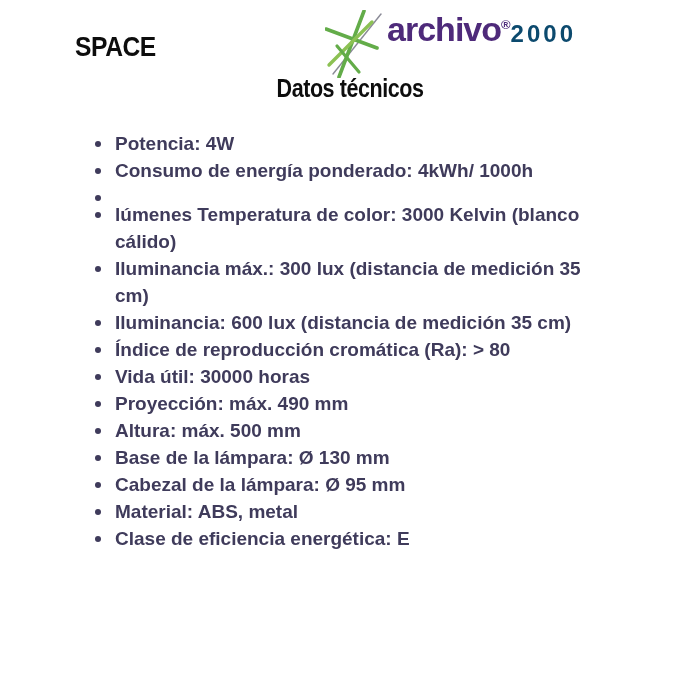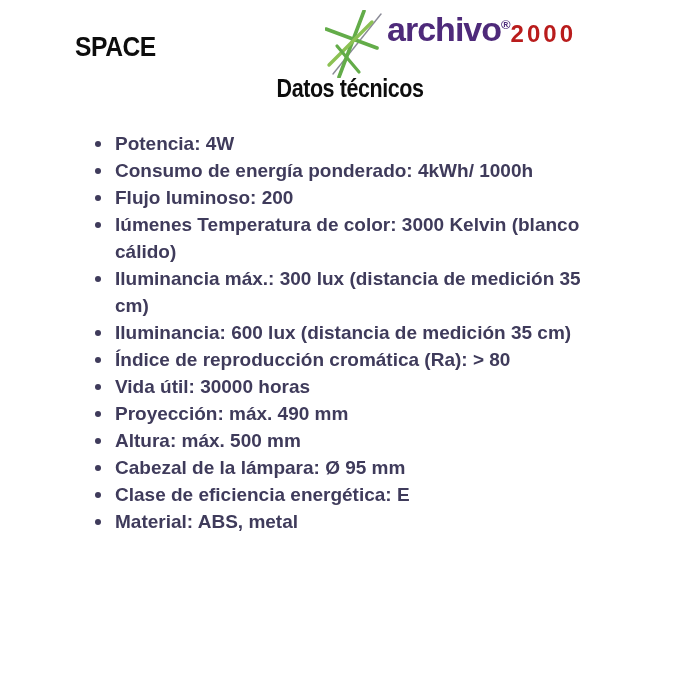--- a/index.html
+++ b/index.html
@@ -49,21 +49,21 @@
   .reg {
     font-size: 13px;
     font-weight: bold;
     color: #4E2A7A;
     vertical-align: super;
     letter-spacing: 0;
   }
   .year {
     font-size: 24px;
     font-weight: bold;
-    color: #b91c1c;
+    color: #0c4a6e;
     letter-spacing: 3px;
     line-height: 24px;
     margin-top: 0px;
     margin-right: 10px;
   }
 
   
   .section-title {
     position: absolute;
     top: 74px;
@@ -135,21 +135,20 @@
     <li class="spec">
         <span class="dot"></span>
         <span class="txt">Potencia: 4W</span>
       </li>
     <li class="spec">
         <span class="dot"></span>
         <span class="txt">Consumo de energía ponderado: 4kWh/ 1000h</span>
       </li>
     <li class="spec">
         <span class="dot"></span>
-        <span class="txt">Flujo luminoso: 200</span>
       </li>
     <li class="spec">
         <span class="dot"></span>
         <span class="txt">lúmenes Temperatura de color: 3000 Kelvin (blanco cálido)</span>
       </li>
     <li class="spec">
         <span class="dot"></span>
         <span class="txt">Iluminancia máx.: 300 lux (distancia de medición 35 cm)</span>
       </li>
     <li class="spec">
@@ -167,25 +166,29 @@
     <li class="spec">
         <span class="dot"></span>
         <span class="txt">Proyección: máx. 490 mm</span>
       </li>
     <li class="spec">
         <span class="dot"></span>
         <span class="txt">Altura: máx. 500 mm</span>
       </li>
     <li class="spec">
         <span class="dot"></span>
+        <span class="txt">Base de la lámpara: Ø 130 mm</span>
+      </li>
+    <li class="spec">
+        <span class="dot"></span>
         <span class="txt">Cabezal de la lámpara: Ø 95 mm</span>
       </li>
     <li class="spec">
         <span class="dot"></span>
-        <span class="txt">Clase de eficiencia energética: E</span>
+        <span class="txt">Material: ABS, metal</span>
       </li>
     <li class="spec">
         <span class="dot"></span>
-        <span class="txt">Material: ABS, metal</span>
+        <span class="txt">Clase de eficiencia energética: E</span>
       </li>
   </ul>
 
 </div>
 
 </body></html>

